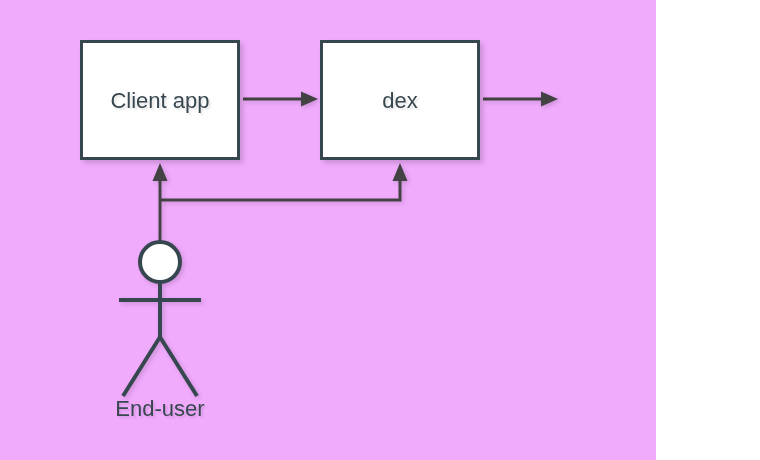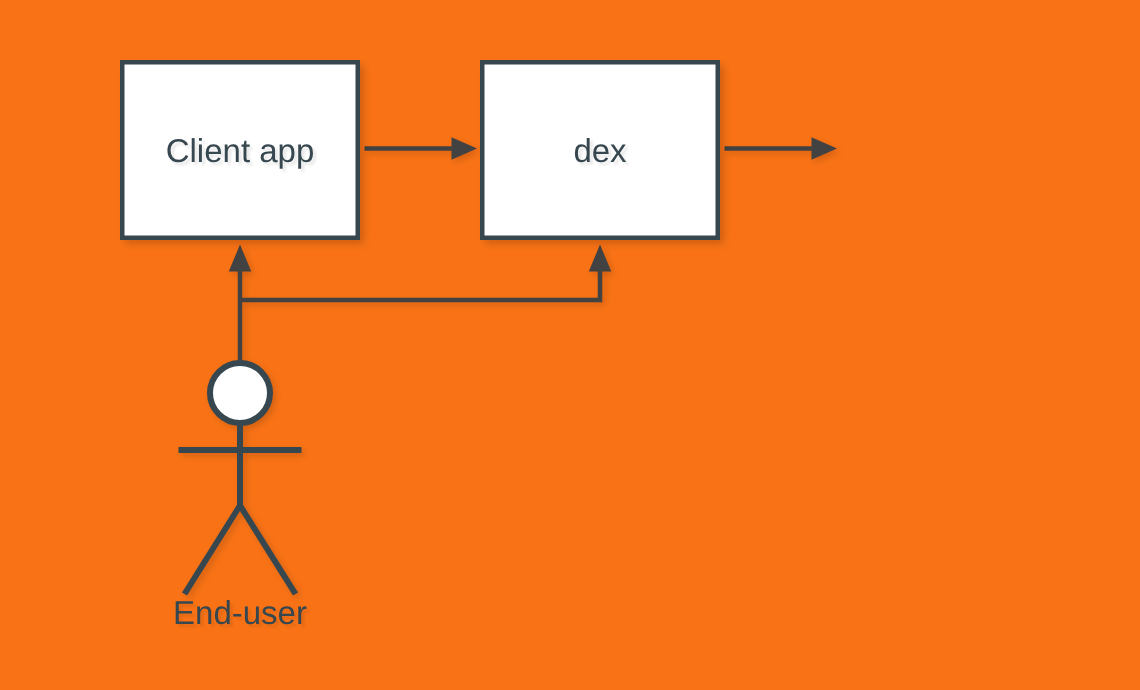--- a/index.html
+++ b/index.html
@@ -3,23 +3,23 @@
 <meta charset="utf-8">
 <style>
   html, body {
     margin: 0;
     padding: 0;
     background: #ffffff;
     font-family: "Liberation Sans", "DejaVu Sans", sans-serif;
   }
   .canvas {
     position: relative;
-    width: 760px;
+    width: 656px;
     height: 460px;
-    background: #f97316;
+    background: #f0abfc;
     overflow: hidden;
   }
   .node {
     position: absolute;
     top: 40px;
     width: 154px;
     height: 114px;
     background: #ffffff;
     border: 3px solid #37474f;
     box-shadow: 3px 3px 5px rgba(0,0,0,0.16);

